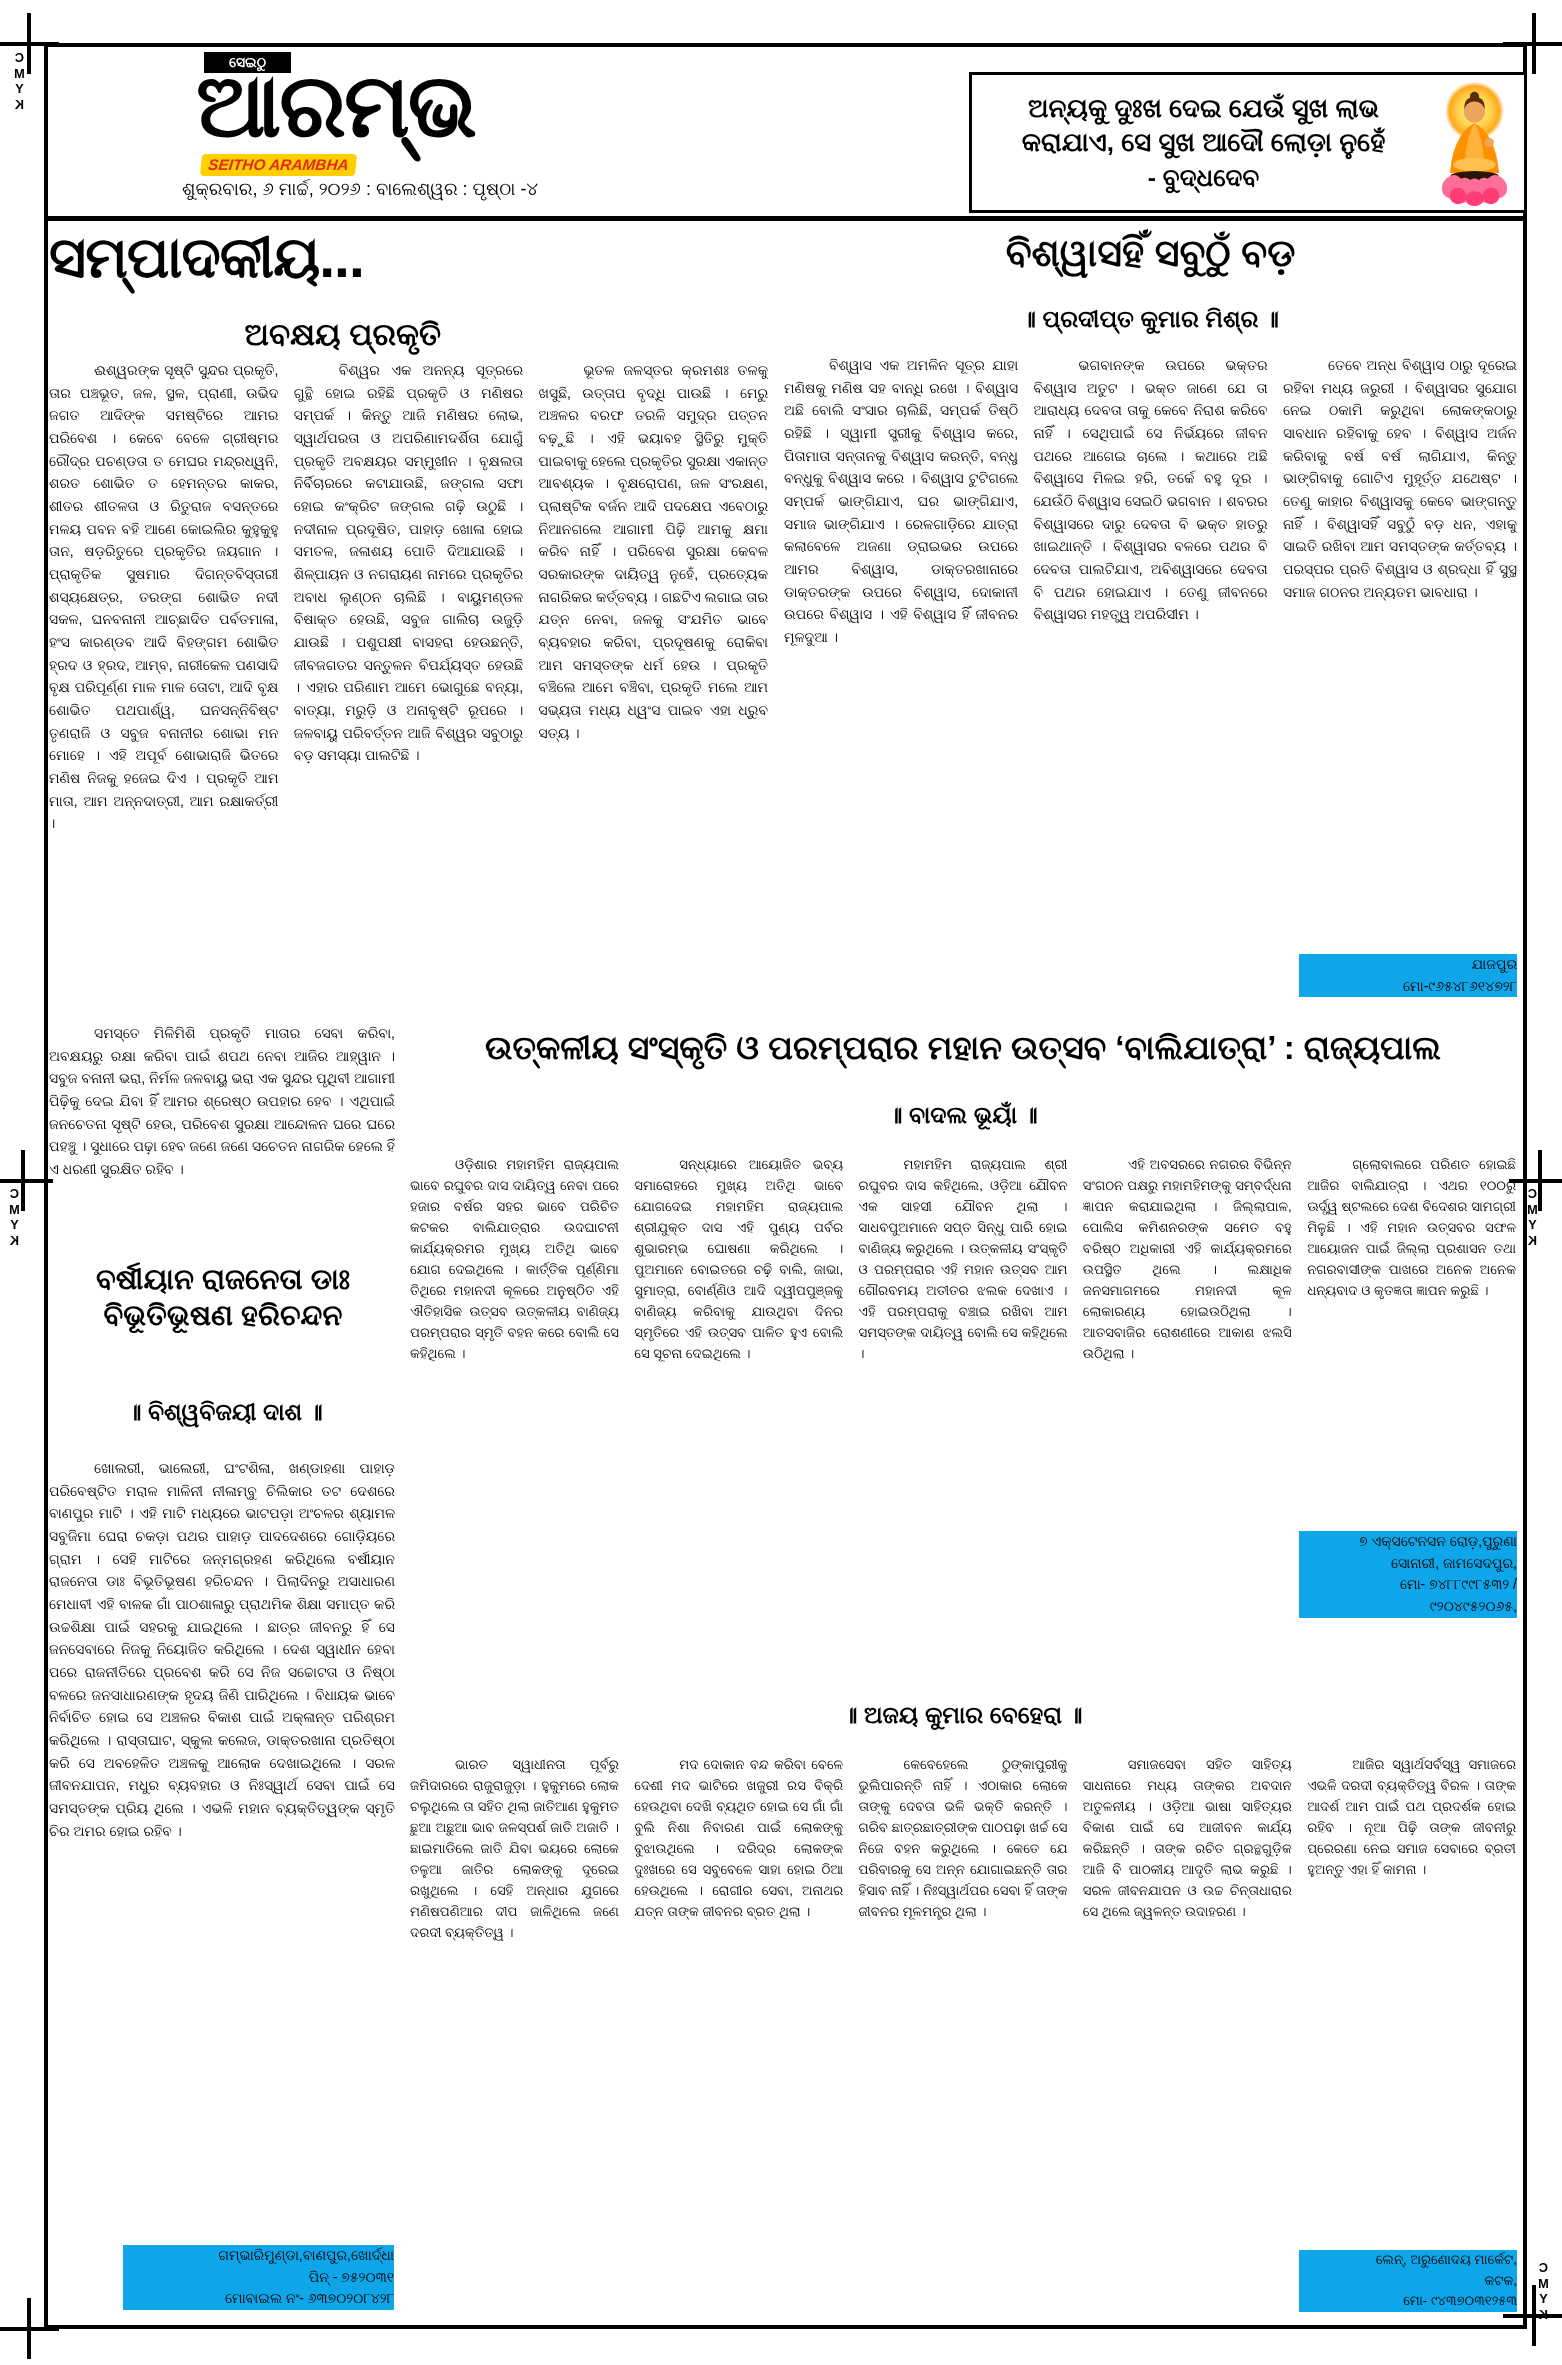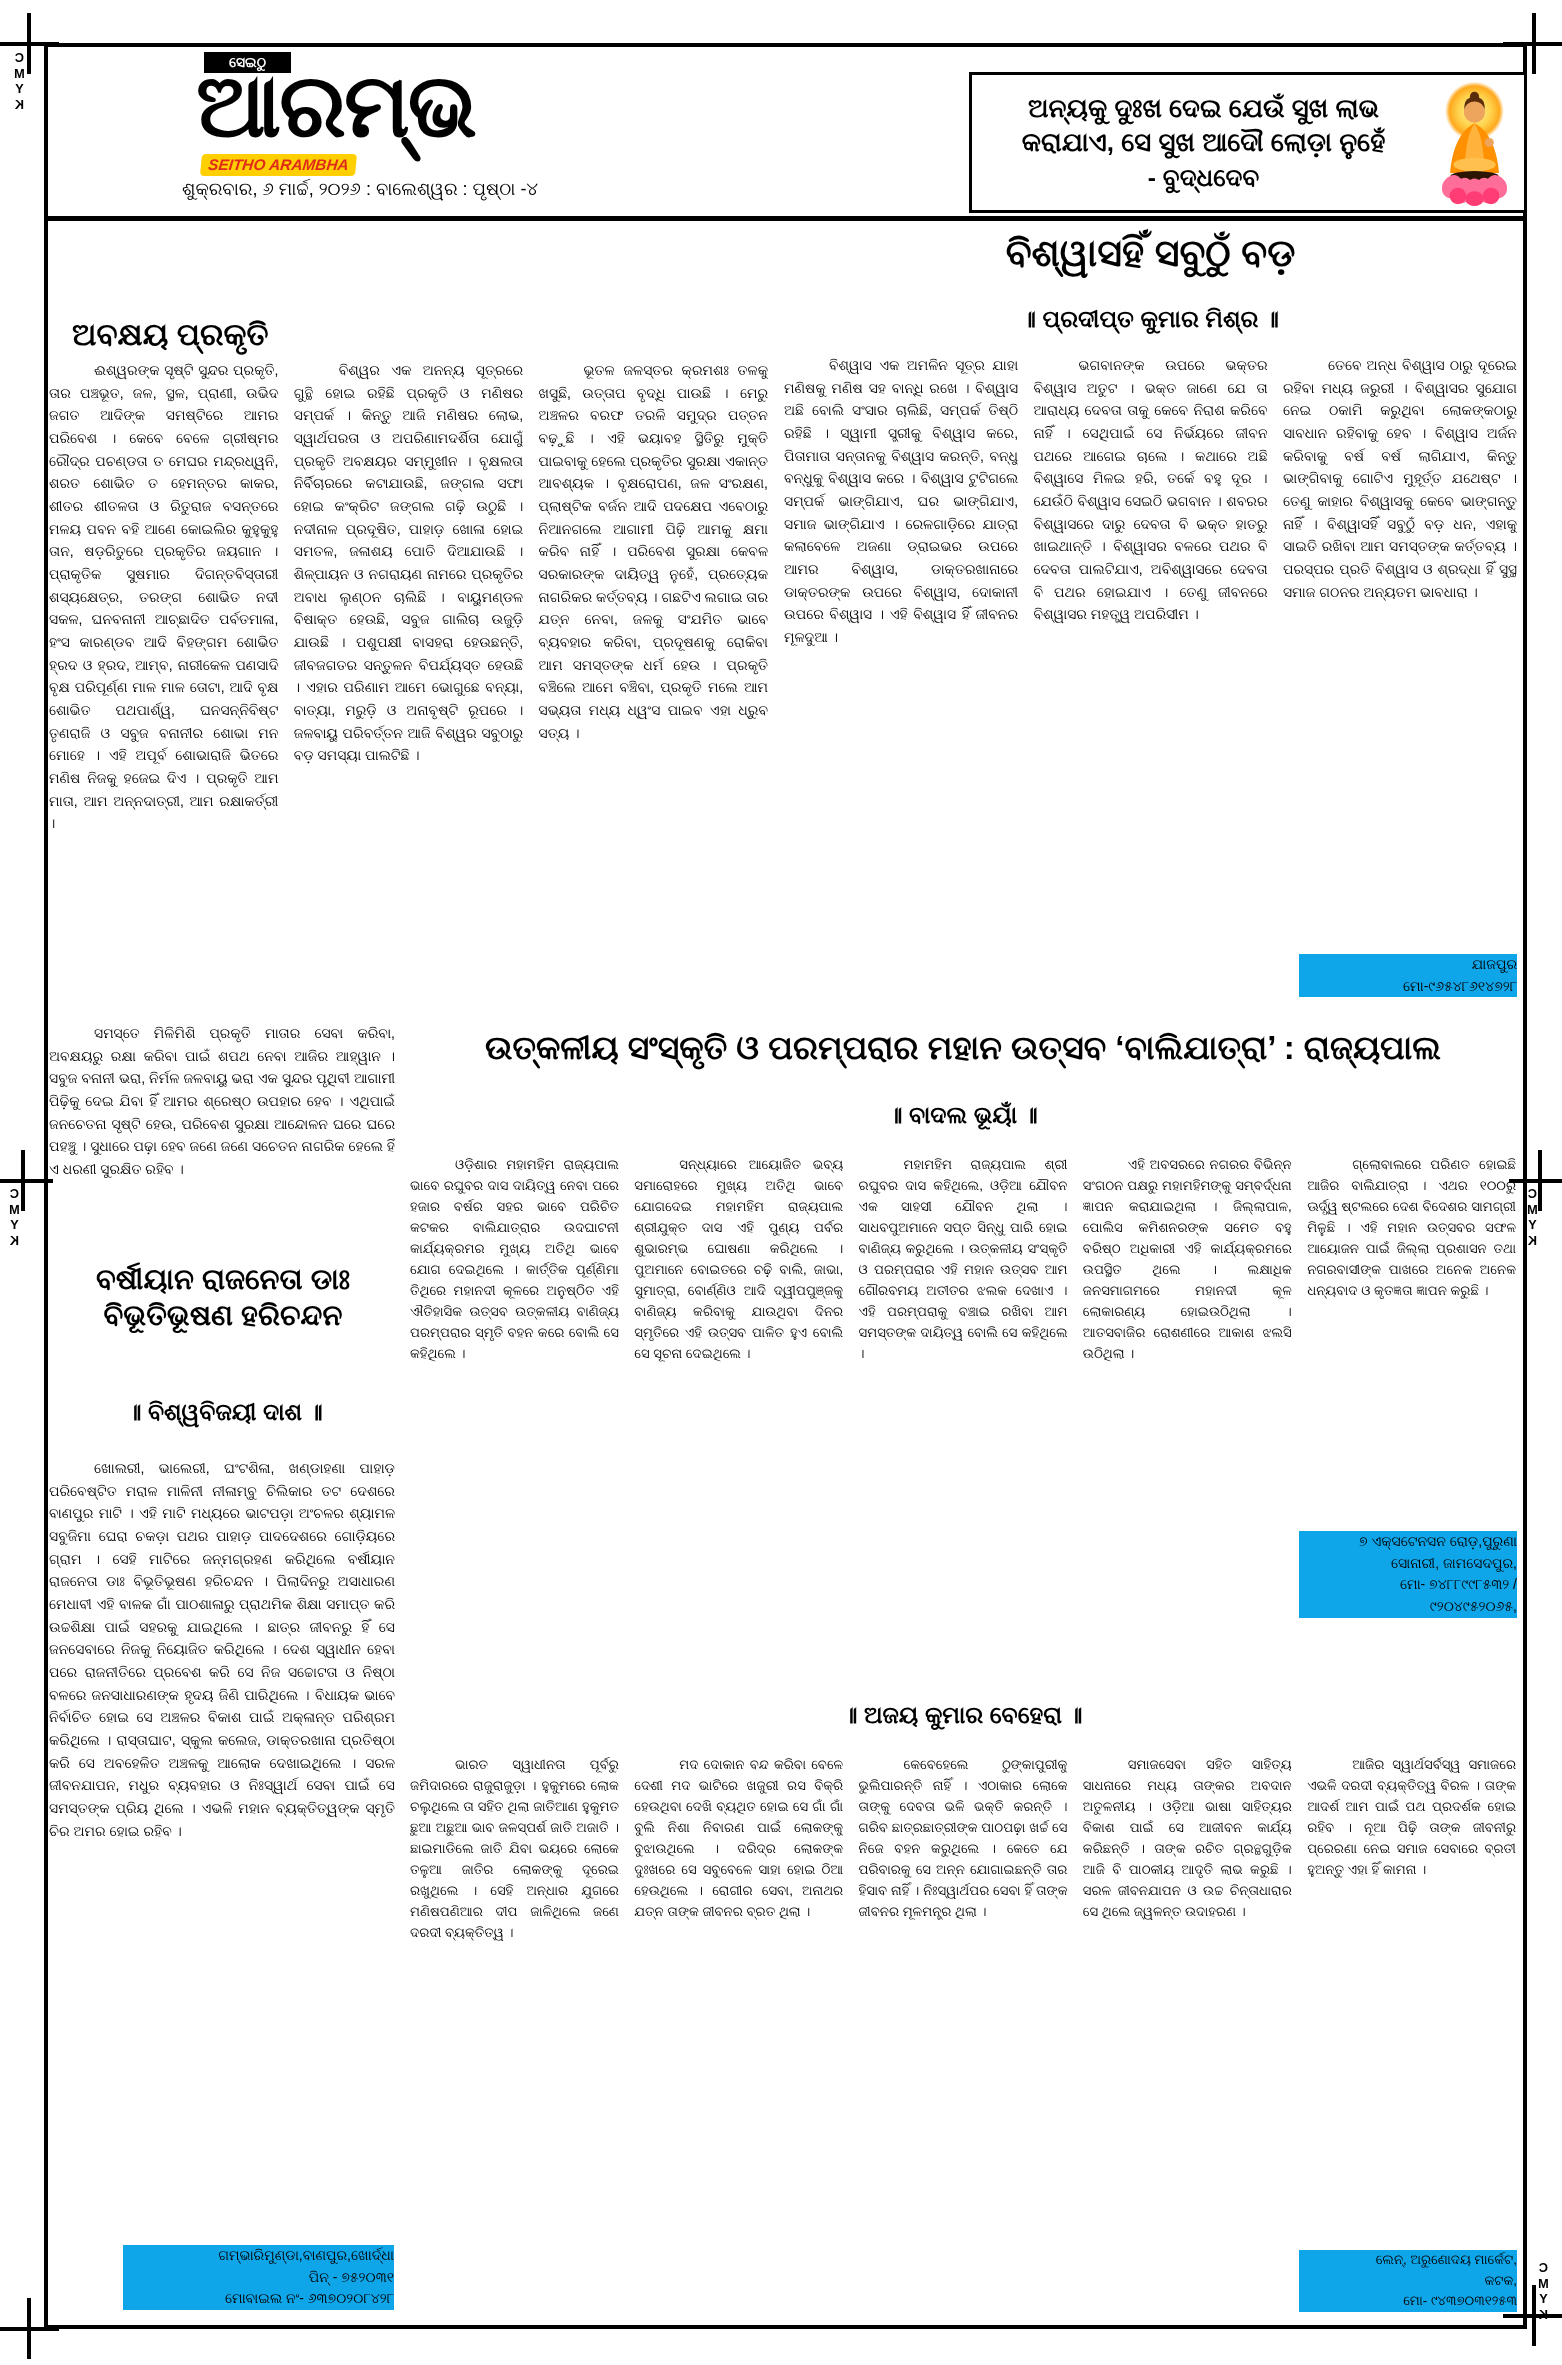--- a/index.html
+++ b/index.html
@@ -22,21 +22,21 @@
 
   
   .quote-box{left:969px;top:72px;width:558px;height:141px;border:3.1px solid #000;box-sizing:border-box;
              display:flex;align-items:center;padding:0 3.1px 0 7.2px;background:#fff;}
   .quote-text{flex:1;text-align:center;font-weight:700;font-size:26px;line-height:1.32;}
   .quote-attr{font-size:24.6px;font-weight:700;margin-top:2px;}
   .buddha{width:93px;height:129px;flex:0 0 auto;}
 
   
   .ed-title{left:49px;top:224px;width:492px;font-size:57px;font-weight:900;letter-spacing:-1px;}
-  .ed-subhead{left:72px;top:317px;width:369px;text-align:left;font-size:31px;font-weight:700;}
+  .ed-subhead{left:72px;top:317px;width:369px;text-align:right;font-size:31px;font-weight:700;}
   .headline{text-align:center;font-weight:900;}
   .byline{text-align:center;font-weight:700;font-size:23.6px;}
 
   
   .cols{display:flex;gap:15.4px;}
   .col{flex:1;text-align:justify;font-size:14px;line-height:1.62;overflow:hidden;}
   .col p{margin:0;text-indent:45px;}
   .single-col{text-align:justify;font-size:14px;line-height:1.62;overflow:hidden;}
   .single-col p{margin:0;text-indent:45px;}
   .small .col{font-size:13.3px;line-height:1.58;}
@@ -124,20 +124,21 @@
         <ellipse cx="100" cy="248" rx="20" ry="30"></ellipse>
       </g>
       <g fill="#ff3d74">
         <ellipse cx="64" cy="256" rx="18" ry="18"></ellipse>
         <ellipse cx="100" cy="262" rx="20" ry="16"></ellipse>
         <ellipse cx="136" cy="256" rx="18" ry="18"></ellipse>
       </g>
     </svg>
   </div>
 
+  <div class="abs ed-title">ସମ୍ପାଦକୀୟ...</div>
   <div class="abs ed-subhead">ଅବକ୍ଷୟ ପ୍ରକୃତି</div>
   <div class="abs cols" style="left:49px;top:359px;width:719px;height:641px;">
     <div class="col">
         <p>ଈଶ୍ୱରଙ୍କ ସୃଷ୍ଟି ସୁନ୍ଦର ପ୍ରକୃତି, ତାର ପଞ୍ଚଭୂତ, ଜଳ, ସ୍ଥଳ, ପ୍ରାଣୀ, ଉଭିଦ ଜଗତ ଆଦିଙ୍କ ସମଷ୍ଟିରେ ଆମର ପରିବେଶ । କେବେ ବେଳେ ଗ୍ରୀଷ୍ମର ରୌଦ୍ର ପଚଣ୍ଡତା ତ ମେଘର ମନ୍ଦ୍ରଧ୍ୱନି, ଶରତ ଶୋଭିତ ତ ହେମନ୍ତର କାକର, ଶୀତର ଶୀତଳତା ଓ ରିତୁରାଜ ବସନ୍ତରେ ମଳୟ ପବନ ବହି ଆଣେ କୋଇଲିର କୁହୁକୁହୁ ତାନ, ଷଡ଼ରିତୁରେ ପ୍ରକୃତିର ଜୟଗାନ । ପ୍ରାକୃତିକ ସୁଷମାର ଦିଗନ୍ତବିସ୍ତାରୀ ଶସ୍ୟକ୍ଷେତ୍ର, ତରଙ୍ଗ ଶୋଭିତ ନଦୀ ସକଳ, ଘନବନାନୀ ଆଚ୍ଛାଦିତ ପର୍ବତମାଳା, ହଂସ କାରଣ୍ଡବ ଆଦି ବିହଙ୍ଗମ ଶୋଭିତ ହ୍ରଦ ଓ ହ୍ରଦ, ଆମ୍ବ, ନାରୀକେଳ ପଣସାଦି ବୃକ୍ଷ ପରିପୂର୍ଣ୍ଣ ମାଳ ମାଳ ତୋଟା, ଆଦି ବୃକ୍ଷ ଶୋଭିତ ପଥପାର୍ଶ୍ୱ, ଘନସନ୍ନିବିଷ୍ଟ ତୃଣରାଜି ଓ ସବୁଜ ବନାନୀର ଶୋଭା ମନ ମୋହେ । ଏହି ଅପୂର୍ବ ଶୋଭାରାଜି ଭିତରେ ମଣିଷ ନିଜକୁ ହଜେଇ ଦିଏ । ପ୍ରକୃତି ଆମ ମାତା, ଆମ ଅନ୍ନଦାତ୍ରୀ, ଆମ ରକ୍ଷାକର୍ତ୍ରୀ ।</p>
       </div>
     <div class="col">
         <p>ବିଶ୍ୱର ଏକ ଅନନ୍ୟ ସୂତ୍ରରେ ଗୁନ୍ଥି ହୋଇ ରହିଛି ପ୍ରକୃତି ଓ ମଣିଷର ସମ୍ପର୍କ । କିନ୍ତୁ ଆଜି ମଣିଷର ଲୋଭ, ସ୍ୱାର୍ଥପରତା ଓ ଅପରିଣାମଦର୍ଶିତା ଯୋଗୁଁ ପ୍ରକୃତି ଅବକ୍ଷୟର ସମ୍ମୁଖୀନ । ବୃକ୍ଷଲତା ନିର୍ବିଚାରରେ କଟାଯାଉଛି, ଜଙ୍ଗଲ ସଫା ହୋଇ କଂକ୍ରିଟ ଜଙ୍ଗଲ ଗଢ଼ି ଉଠୁଛି । ନଦୀନାଳ ପ୍ରଦୂଷିତ, ପାହାଡ଼ ଖୋଳା ହୋଇ ସମତଳ, ଜଳାଶୟ ପୋତି ଦିଆଯାଉଛି । ଶିଳ୍ପାୟନ ଓ ନଗରାୟଣ ନାମରେ ପ୍ରକୃତିର ଅବାଧ ଲୁଣ୍ଠନ ଚାଲିଛି । ବାୟୁମଣ୍ଡଳ ବିଷାକ୍ତ ହେଉଛି, ସବୁଜ ଗାଲିଚା ଉଜୁଡ଼ି ଯାଉଛି । ପଶୁପକ୍ଷୀ ବାସହରା ହେଉଛନ୍ତି, ଜୀବଜଗତର ସନ୍ତୁଳନ ବିପର୍ଯ୍ୟସ୍ତ ହେଉଛି । ଏହାର ପରିଣାମ ଆମେ ଭୋଗୁଛେ ବନ୍ୟା, ବାତ୍ୟା, ମରୁଡ଼ି ଓ ଅନାବୃଷ୍ଟି ରୂପରେ । ଜଳବାୟୁ ପରିବର୍ତ୍ତନ ଆଜି ବିଶ୍ୱର ସବୁଠାରୁ ବଡ଼ ସମସ୍ୟା ପାଲଟିଛି ।</p>
       </div>
     <div class="col">
         <p>ଭୂତଳ ଜଳସ୍ତର କ୍ରମଶଃ ତଳକୁ ଖସୁଛି, ଉତ୍ତାପ ବୃଦ୍ଧି ପାଉଛି । ମେରୁ ଅଞ୍ଚଳର ବରଫ ତରଳି ସମୁଦ୍ର ପତ୍ତନ ବଢ଼ୁଛି । ଏହି ଭୟାବହ ସ୍ଥିତିରୁ ମୁକ୍ତି ପାଇବାକୁ ହେଲେ ପ୍ରକୃତିର ସୁରକ୍ଷା ଏକାନ୍ତ ଆବଶ୍ୟକ । ବୃକ୍ଷରୋପଣ, ଜଳ ସଂରକ୍ଷଣ, ପ୍ଲାଷ୍ଟିକ ବର୍ଜନ ଆଦି ପଦକ୍ଷେପ ଏବେଠାରୁ ନିଆନଗଲେ ଆଗାମୀ ପିଢ଼ି ଆମକୁ କ୍ଷମା କରିବ ନାହିଁ । ପରିବେଶ ସୁରକ୍ଷା କେବଳ ସରକାରଙ୍କ ଦାୟିତ୍ୱ ନୁହେଁ, ପ୍ରତ୍ୟେକ ନାଗରିକର କର୍ତ୍ତବ୍ୟ । ଗଛଟିଏ ଲଗାଇ ତାର ଯତ୍ନ ନେବା, ଜଳକୁ ସଂଯମିତ ଭାବେ ବ୍ୟବହାର କରିବା, ପ୍ରଦୂଷଣକୁ ରୋକିବା ଆମ ସମସ୍ତଙ୍କ ଧର୍ମ ହେଉ । ପ୍ରକୃତି ବଞ୍ଚିଲେ ଆମେ ବଞ୍ଚିବା, ପ୍ରକୃତି ମଲେ ଆମ ସଭ୍ୟତା ମଧ୍ୟ ଧ୍ୱଂସ ପାଇବ ଏହା ଧ୍ରୁବ ସତ୍ୟ ।</p>

